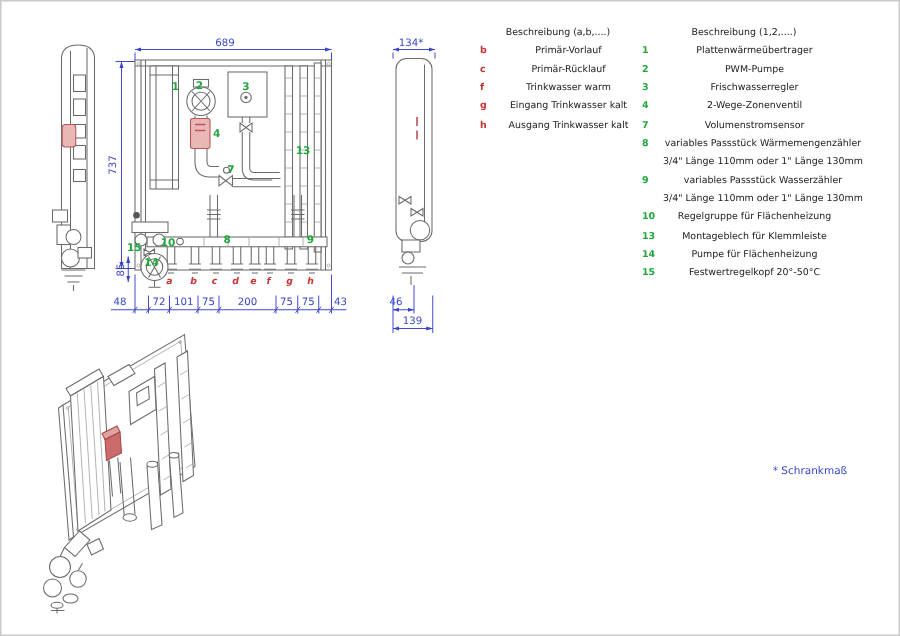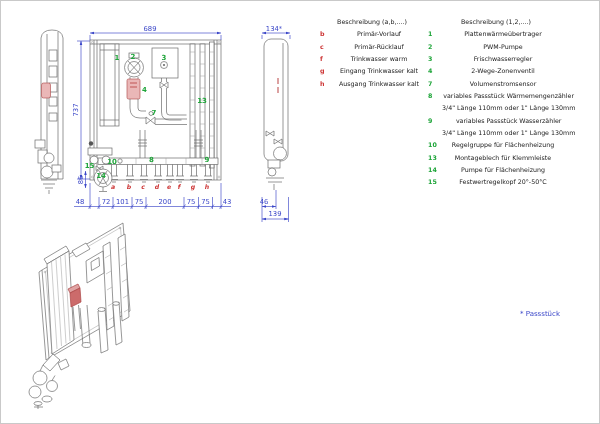--- a/index.html
+++ b/index.html
@@ -349,16 +349,16 @@
       <span class="lg-key">14</span>
       <span class="lg-desc">Pumpe für Flächenheizung</span>
     </div>
     <div class="lg-row">
       <span class="lg-key">15</span>
       <span class="lg-desc">Festwertregelkopf 20°-50°C</span>
     </div>
   </div>
 
   <div class="note">
-    <div>* Passstück</div>
+    <div>* Schrankmaß</div>
   </div>
 
 </div>
 
 </body></html>

